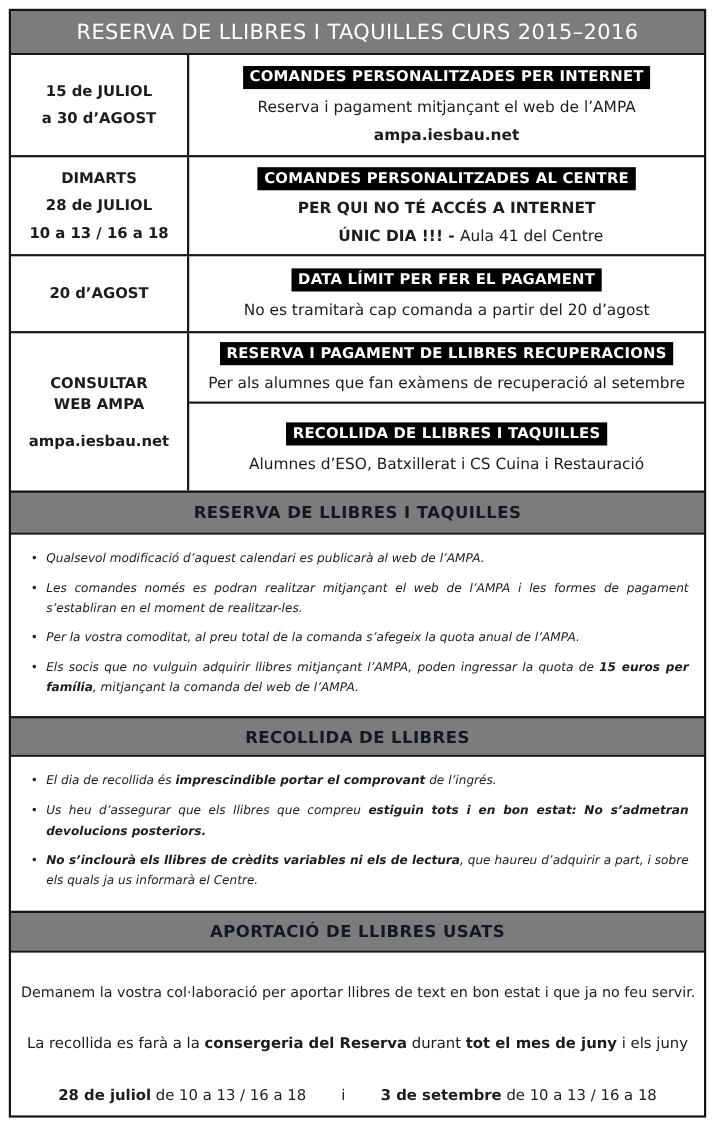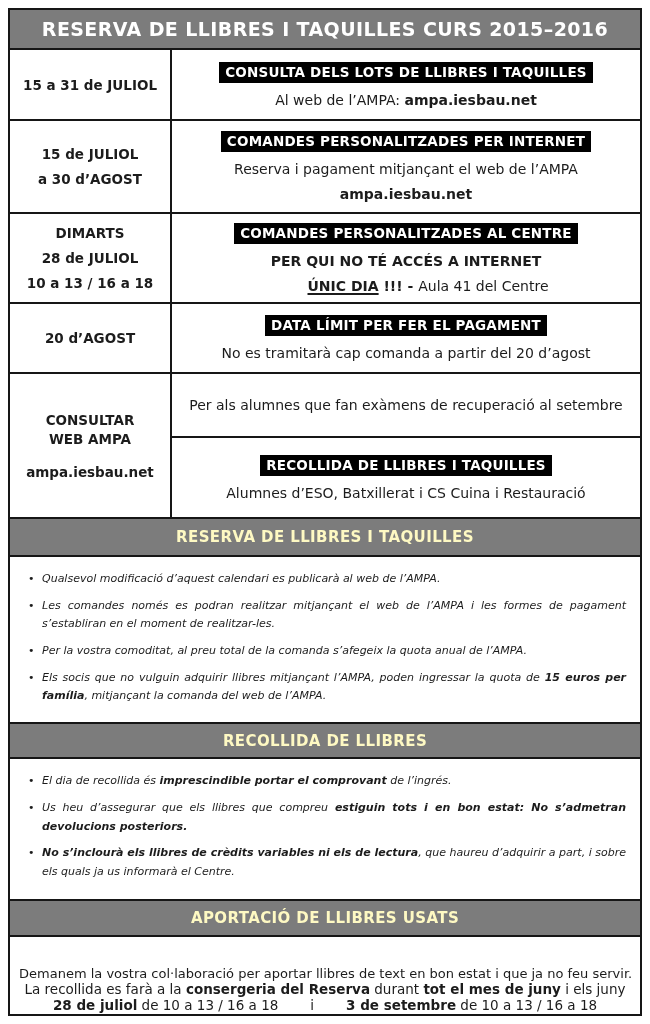--- a/index.html
+++ b/index.html
@@ -22,21 +22,21 @@
     width: 634px; height: 1008px;
     border: 2px solid var(--border);
     display: flex; flex-direction: column;
     background: var(--paper);
   }
   .titlebar {
     flex: 0 0 38px;
     background: var(--gray);
     color: #fff;
     display: flex; align-items: center; justify-content: center;
-    font-weight: bold; font-size: 19px; letter-spacing: 0.4px;
+    font-weight: normal; font-size: 19px; letter-spacing: 0.4px;
   }
   .sec { border-top: 2px solid var(--border); }
   .cal-row { display: flex; }
   .date-cell {
     flex: 0 0 162px;
     border-right: 2px solid var(--border);
     display: flex; flex-direction: column;
     align-items: center; justify-content: center;
     gap: 9px;
     font-weight: bold; font-size: 13.5px;
@@ -54,31 +54,30 @@
     display: inline-block;
     background: var(--chipbg);
     color: #fff;
     font-weight: bold; font-size: 13.5px;
     padding: 2px 6px 3px 6px;
     letter-spacing: 0.2px;
   }
   .bold { font-weight: bold; }
   .uline {
     font-weight: bold;
-    text-decoration: underline;
     text-decoration-thickness: 2px;
     text-underline-offset: 2px;
     margin-left: 44px;
   }
   .split { flex: 1; display: flex; flex-direction: column; }
   .split .sub { display: flex; flex-direction: column; align-items: center; justify-content: center; gap: 9px; padding: 6px 8px; text-align: center; font-size: 14px; }
   .split .sub + .sub { border-top: 2px solid var(--border); }
   .bar {
     background: var(--gray);
-    color: #fef9c3;
+    color: #0f172a;
     display: flex; align-items: center; justify-content: center;
     font-weight: bold; font-size: 15px; letter-spacing: 0.4px;
   }
   .notes { padding: 13px 14px 8px 17px; }
   ul.bullets {
     list-style: none;
     font-style: italic;
     font-size: 11px;
     line-height: 1.7;
     text-align: justify;
@@ -96,31 +95,20 @@
   .final .p3 { text-align: center; font-size: 13.5px; }
   .final .sep { display: inline-block; margin: 0 32px; }
 </style>
 </head>
 <body>
 
 <div class="doc">
 
   <div class="titlebar">RESERVA DE LLIBRES I TAQUILLES CURS 2015–2016</div>
 
-  <div class="cal-row sec" style="flex:0 0 71px">
-    <div class="date-cell">
-      <span>15 a 31 de JULIOL</span>
-    </div>
-    <div class="body-cell">
-      <span class="chip">CONSULTA DELS LOTS DE LLIBRES I TAQUILLES</span>
-      <div>
-        <span>Al web de l’AMPA: </span><span class="bold">ampa.iesbau.net</span>
-      </div>
-    </div>
-  </div>
 
   <div class="cal-row sec" style="flex:0 0 93px">
     <div class="date-cell">
       <span>15 de JULIOL</span>
       <span>a 30 d’AGOST</span>
     </div>
     <div class="body-cell">
       <span class="chip">COMANDES PERSONALITZADES PER INTERNET</span>
       <div>Reserva i pagament mitjançant el web de l’AMPA</div>
       <div class="bold">ampa.iesbau.net</div>
@@ -153,20 +141,21 @@
   </div>
 
   <div class="cal-row sec" style="flex:0 0 145px">
     <div class="date-cell">
       <span style="margin-bottom:-6px">CONSULTAR</span>
       <span>WEB AMPA</span>
       <span style="margin-top:8px">ampa.iesbau.net</span>
     </div>
     <div class="split">
       <div class="sub" style="flex:0 0 62px">
+        <span class="chip">RESERVA I PAGAMENT DE LLIBRES RECUPERACIONS</span>
         <div>Per als alumnes que fan exàmens de recuperació al setembre</div>
       </div>
       <div class="sub" style="flex:1">
         <span class="chip">RECOLLIDA DE LLIBRES I TAQUILLES</span>
         <div>Alumnes d’ESO, Batxillerat i CS Cuina i Restauració</div>
       </div>
     </div>
   </div>
 
   <div class="bar sec" style="flex:0 0 38px">RESERVA DE LLIBRES I TAQUILLES</div>

